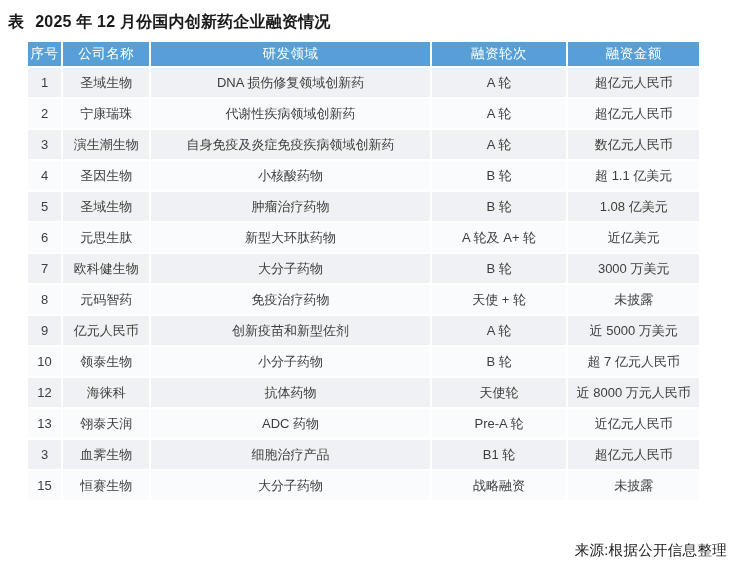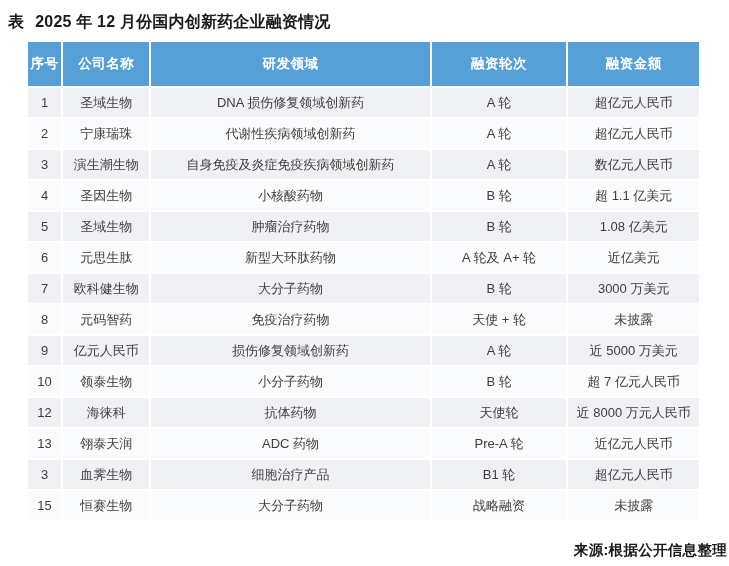--- a/index.html
+++ b/index.html
@@ -43,23 +43,23 @@
     left: 26px;
     top: 40px;
     width: 675px;
     border-collapse: separate;
     border-spacing: 2px;
     table-layout: fixed;
   }
   table.fin-table th {
     background: var(--header-bg);
     color: var(--header-text);
-    font-weight: bold;
+    font-weight: normal;
     font-size: 13.5px;
-    height: 44px;
+    height: 24px;
     text-align: center;
     vertical-align: middle;
     padding: 0 2px;
     letter-spacing: 0.5px;
   }
   table.fin-table td {
     font-size: 13px;
     color: var(--body-text);
     text-align: center;
     vertical-align: middle;
@@ -73,21 +73,21 @@
   .col-no     { width: 5.0%; }
   .col-company{ width: 13.0%; }
   .col-field  { width: 42.0%; }
   .col-round  { width: 20.3%; }
   .col-amount { width: 19.7%; }
   .source-note {
     position: absolute;
     right: 2px;
     top: 541px;
     font-size: 14.5px;
-    font-weight: bold;
+    font-weight: normal;
     color: var(--title-text);
     letter-spacing: 0.3px;
   }
 </style>
 </head>
 <body>
 
 <div class="doc-title">
   <span>表</span>
     <span class="gap"></span>
@@ -164,21 +164,21 @@
       <tr>
         <td>8</td>
         <td>元码智药</td>
         <td>免疫治疗药物</td>
         <td>天使 + 轮</td>
         <td>未披露</td>
       </tr>
       <tr>
         <td>9</td>
         <td>亿元人民币</td>
-        <td>损伤修复领域创新药</td>
+        <td>创新疫苗和新型佐剂</td>
         <td>A 轮</td>
         <td>近 5000 万美元</td>
       </tr>
       <tr>
         <td>10</td>
         <td>领泰生物</td>
         <td>小分子药物</td>
         <td>B 轮</td>
         <td>超 7 亿元人民币</td>
       </tr>

